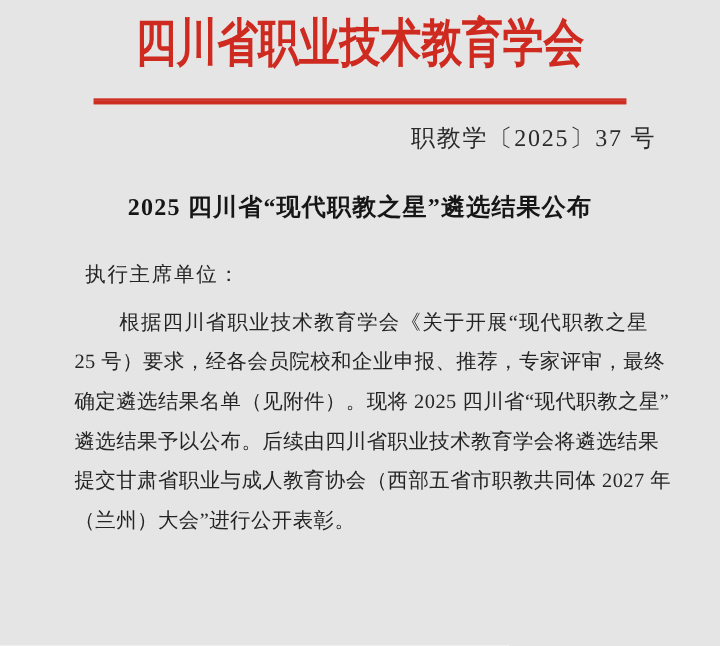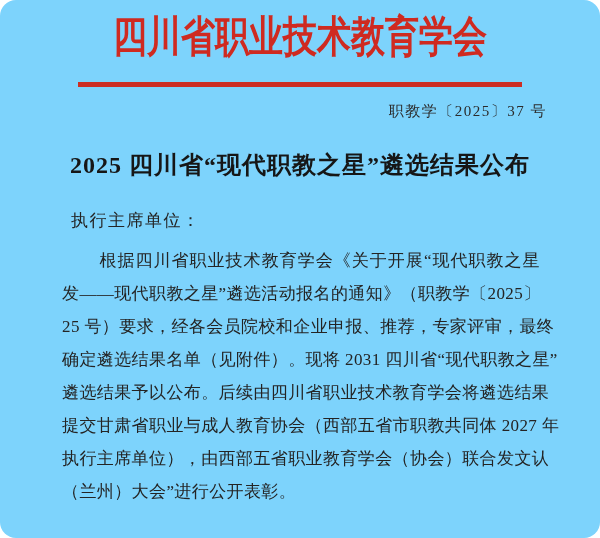--- a/index.html
+++ b/index.html
@@ -5,23 +5,22 @@
   * { margin: 0; padding: 0; box-sizing: border-box; }
   html, body { width: 600px; height: 538px; }
   body {
     font-family: "Liberation Serif", "DejaVu Serif", serif;
     background: #ffffff;
   }
   .page {
     position: relative;
     width: 600px;
     height: 538px;
-    background: #7dd3fc;
+    background: #e5e5e5;
     overflow: hidden;
-    border-radius: 16px;
   }
   
   .org-title {
     margin-top: 12px;
     height: 54px;
     line-height: 54px;
     text-align: center;
     font-size: 34px;
     font-weight: 700;
     color: #cf2a20;
@@ -36,30 +35,30 @@
     margin: 16px auto 0 auto;
     height: 1px;
     background: #eeb4ad;
     border-top: 2px solid #cc2d23;
     border-bottom: 3px solid #cc2d23;
   }
   
   .doc-number {
     margin: 15px 53px 0 0;
     text-align: right;
-    font-size: 15px;
+    font-size: 20px;
     letter-spacing: 1.5px;
     color: #2b2b2b;
     white-space: nowrap;
   }
   
   .doc-title {
     margin-top: 31px;
     text-align: center;
-    font-size: 24px;
+    font-size: 20px;
     line-height: 26px;
     font-weight: 700;
     color: #161616;
     letter-spacing: 1px;
     white-space: nowrap;
   }
   
   .doc-body {
     margin: 26px 60px 0 62px;
     font-size: 17px;
@@ -93,24 +92,22 @@
   <div class="doc-number">职教学〔2025〕37 号</div>
 
   <div class="doc-title">2025 四川省“现代职教之星”遴选结果公布</div>
 
   <div class="doc-body">
 
     <div class="salutation">执行主席单位：</div>
 
     <div class="paragraph">
       <div class="para-line first">根据四川省职业技术教育学会《关于开展“现代职教之星</div>
-      <div class="para-line">发——现代职教之星”遴选活动报名的通知》（职教学〔2025〕</div>
       <div class="para-line">25 号）要求，经各会员院校和企业申报、推荐，专家评审，最终</div>
-      <div class="para-line">确定遴选结果名单（见附件）。现将 2031 四川省“现代职教之星”</div>
+      <div class="para-line">确定遴选结果名单（见附件）。现将 2025 四川省“现代职教之星”</div>
       <div class="para-line">遴选结果予以公布。后续由四川省职业技术教育学会将遴选结果</div>
       <div class="para-line">提交甘肃省职业与成人教育协会（西部五省市职教共同体 2027 年</div>
-      <div class="para-line">执行主席单位），由西部五省职业教育学会（协会）联合发文认</div>
       <div class="para-line last">（兰州）大会”进行公开表彰。</div>
     </div>
 
   </div>
 
 </div>
 
 </body></html>

